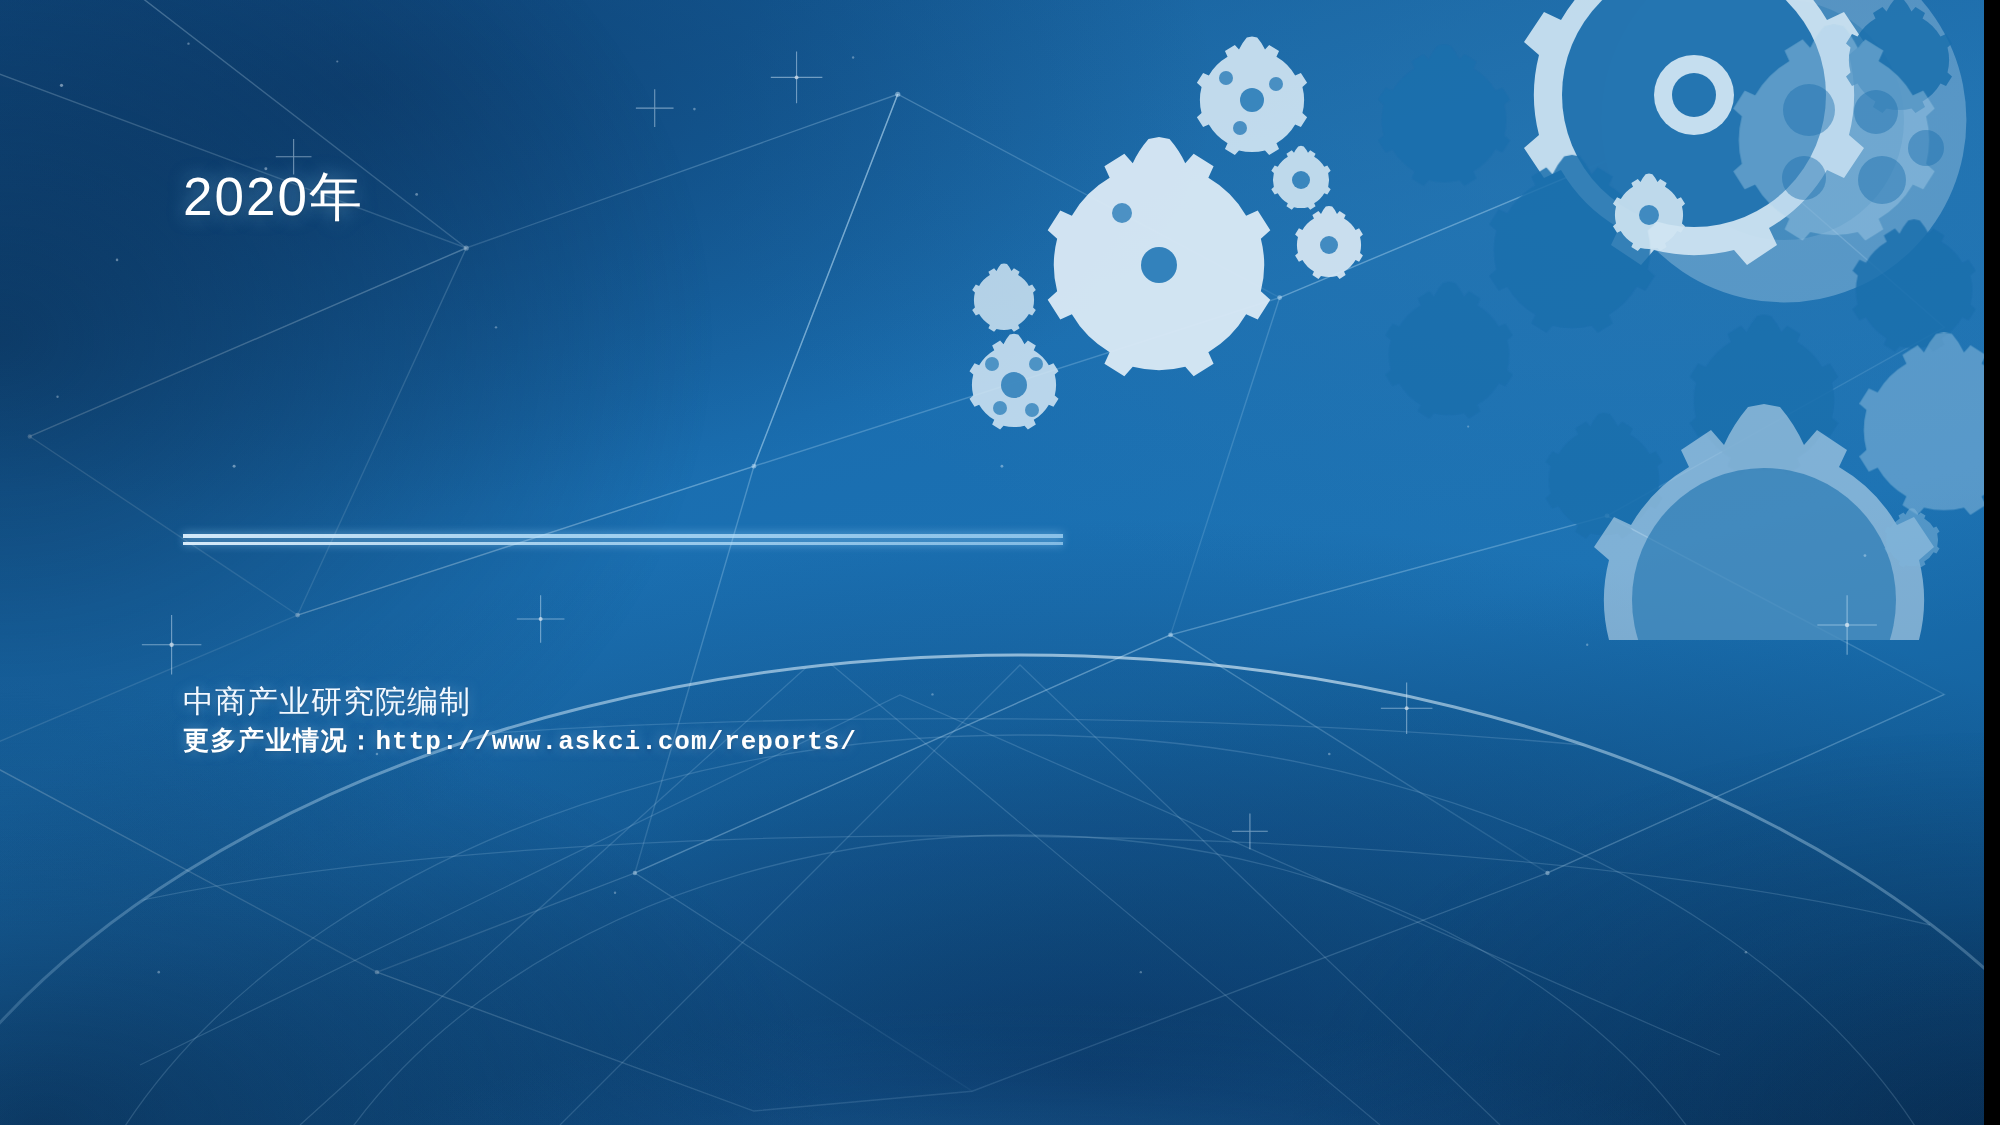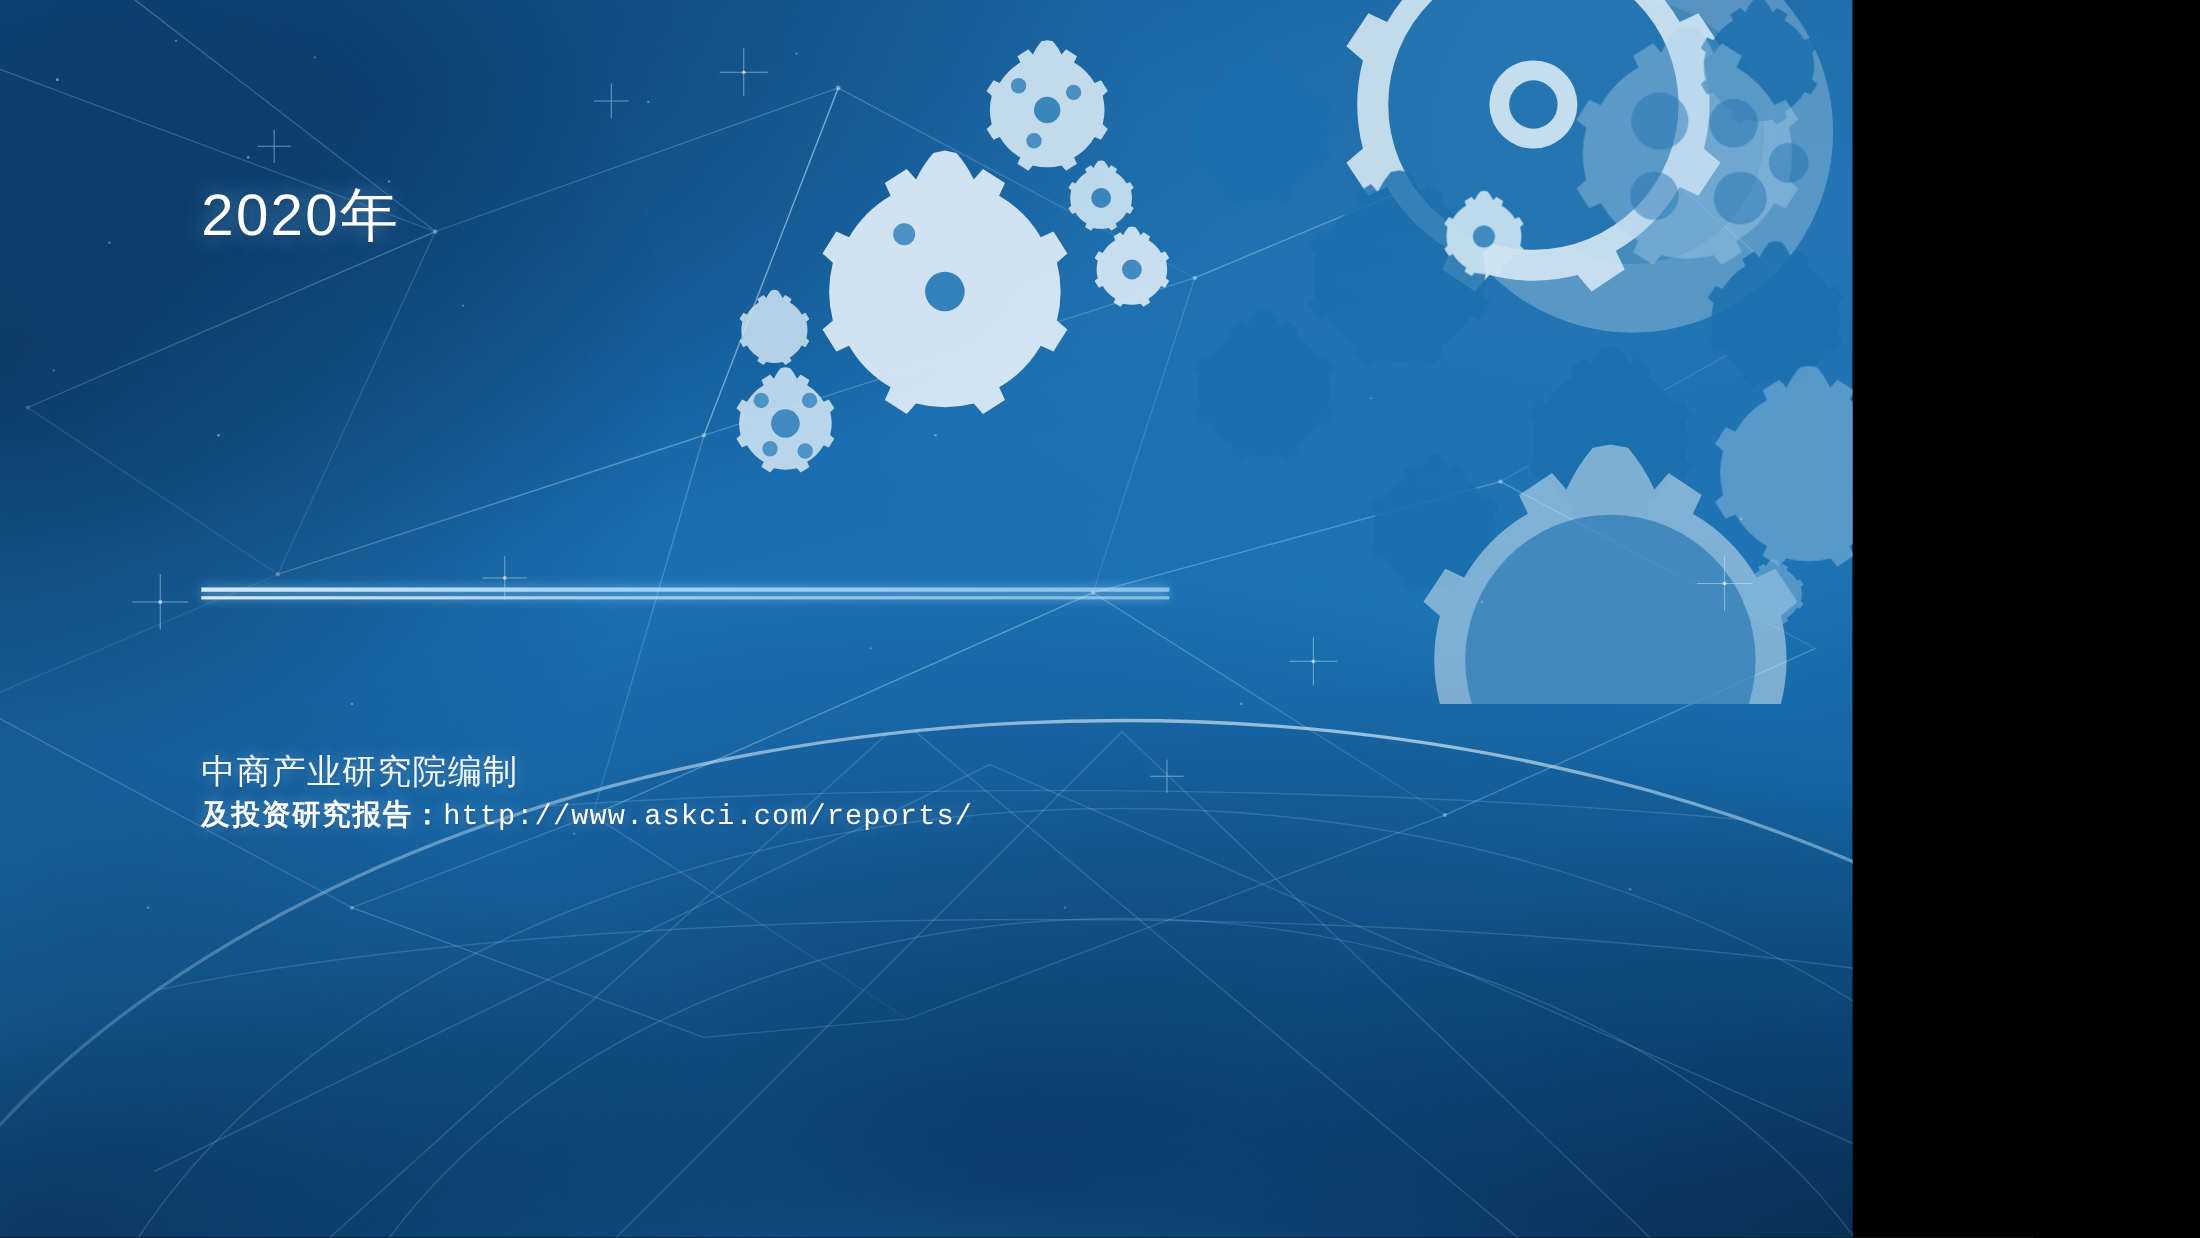--- a/index.html
+++ b/index.html
@@ -2,25 +2,25 @@
 <html><head>
 <meta charset="utf-8">
 <style>
   html, body {
     margin: 0;
     padding: 0;
     background: #000;
   }
   #slide {
     position: relative;
-    width: 1684px;
+    width: 1984px;
     height: 1125px;
     overflow: hidden;
     font-family: "Liberation Sans", "DejaVu Sans", sans-serif;
-    background: #404040;
+    background: #be185d;
   }
 
   
   .layer {
     position: absolute;
     inset: 0;
     pointer-events: none;
   }
 
   
@@ -120,21 +120,21 @@
     color: #ffffff;
     font-weight: bold;
     letter-spacing: 1.5px;
     line-height: 1.2;
     margin: 0;
     text-shadow: 0 0 12px rgba(150,215,255,.5), 0 1px 4px rgba(0,30,60,.4);
     white-space: nowrap;
   }
   #more .url {
     font-family: "Liberation Mono", "DejaVu Sans Mono", monospace;
-    font-weight: normal;
+    font-weight: bold;
     letter-spacing: 1px;
   }
 
   
   #gears { position: absolute; right: 0; top: 0; width: 1080px; height: 640px; }
   #netlines { position: absolute; inset: 0; }
   #globe-svg { position: absolute; left: 0; bottom: 0; width: 2000px; height: 760px; }
 </style>
 </head>
 <body>
@@ -415,16 +415,16 @@
     </h1>
   </div>
 
   <div id="divider">
     <div class="bar-a"></div>
     <div class="bar-b"></div>
   </div>
 
   <div id="footer">
     <div id="org">中商产业研究院编制</div>
-    <div id="more"><span>及投资研究报告：</span><span class="url">http://www.askci.com/reports/</span></div>
+    <div id="more"><span>更多产业情况：</span><span class="url">http://www.askci.com/reports/</span></div>
   </div>
 
 </div>
 
 </body></html>

